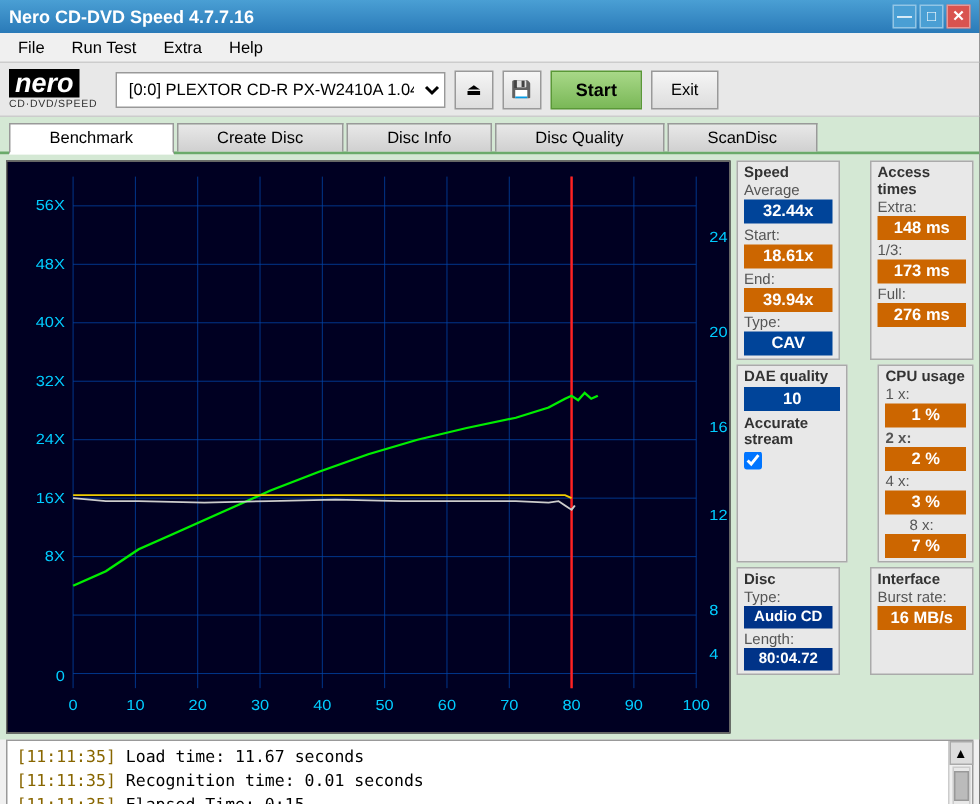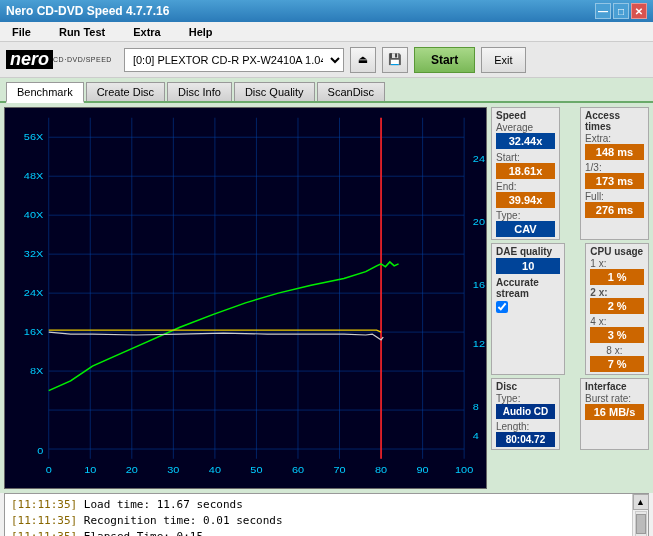--- a/index.html
+++ b/index.html
@@ -28,23 +28,22 @@
     .title-btn.maximize { background: #4a9fd4; color: white; }
     .title-btn.close { background: #d9534f; color: white; }
 
     
     .menu-bar {
       background: #f0f0f0;
       height: 20px;
       display: flex;
       align-items: center;
       padding: 0 4px;
-      gap: 12px;
+      gap: 2px;
       border-bottom: 1px solid #ccc;
-      font-weight: bold;
     }
     .menu-item {
       padding: 2px 8px;
       cursor: pointer;
       font-size: 11px;
     }
 
     
     .toolbar {
       background: #e8e8e8;
@@ -91,21 +90,21 @@
 
     
     .tabs {
       display: flex;
       padding: 4px 6px 0;
       background: #d4e8d4;
       border-bottom: 2px solid #6aaa6a;
       gap: 2px;
     }
     .tab {
-      padding: 3px 10px;
+      padding: 3px 26px;
       border: 1px solid #999;
       background: linear-gradient(to bottom, #e8e8e8, #d0d0d0);
       cursor: pointer;
       font-size: 11px;
       border-bottom: none;
     }
     .tab.active {
       background: white;
       border-bottom: 2px solid white;
       margin-bottom: -2px;
@@ -224,21 +223,22 @@
       align-items: center;
       gap: 3px;
       margin-top: 2px;
     }
     .checkbox-input {
       width: 12px; height: 12px;
     }
 
     .logo-area {
       display: flex;
-      align-items: center;
+      flex-direction: column;
+      align-items: flex-start;
       margin-right: 6px;
     }
     .nero-brand {
       background: black;
       color: white;
       font-size: 18px;
       font-weight: bold;
       font-style: italic;
       padding: 0 4px;
       line-height: 1.1;

